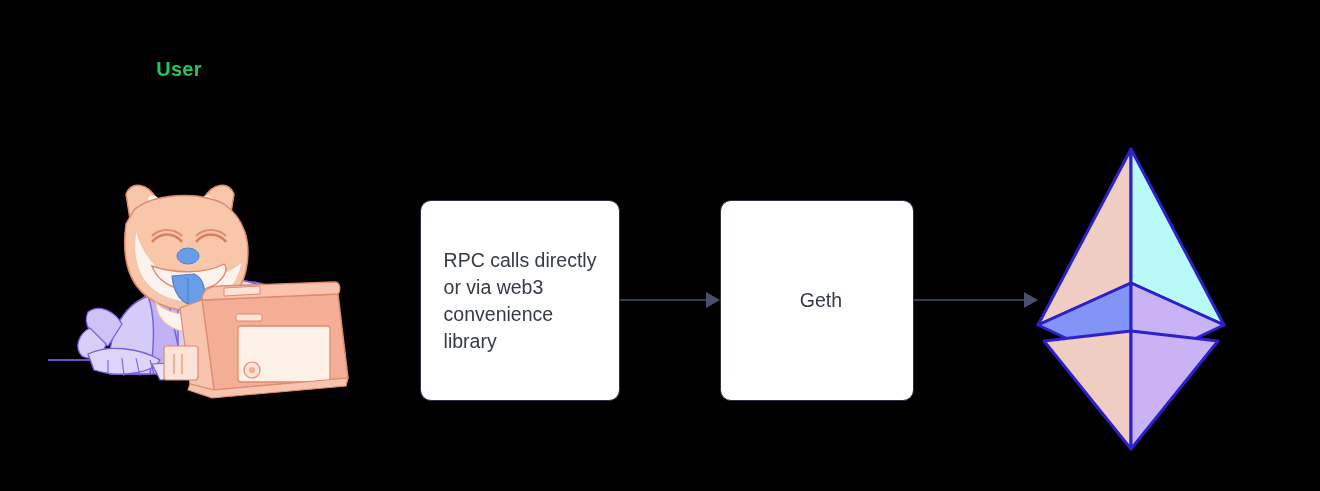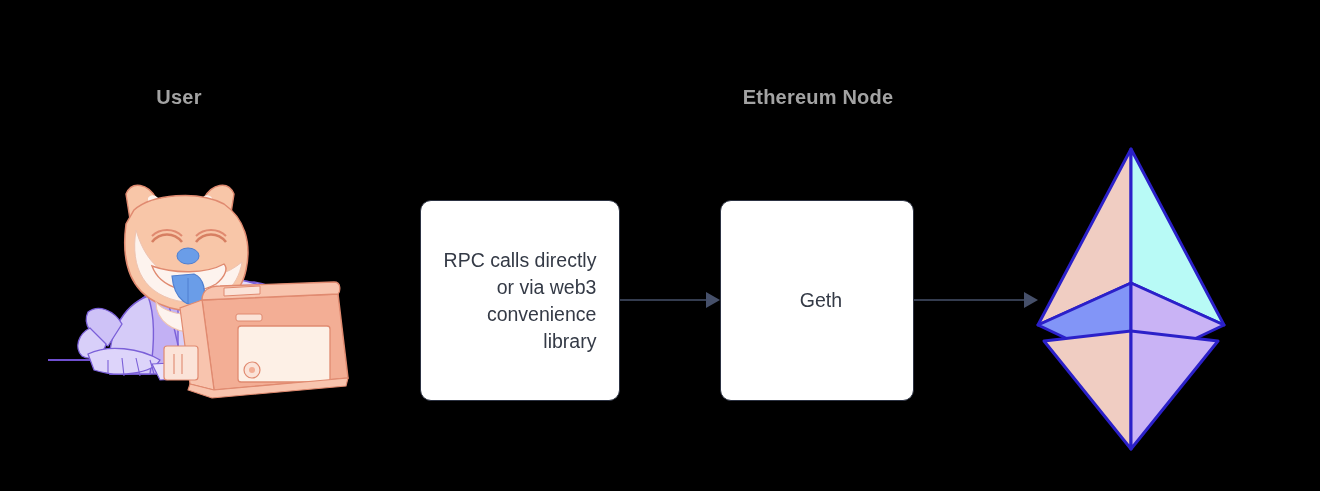--- a/index.html
+++ b/index.html
@@ -18,37 +18,36 @@
     overflow: hidden;
   }
 
   
   .col-header {
     position: absolute;
     font-family: "Liberation Sans", sans-serif;
     font-weight: bold;
     font-size: 20px;
     letter-spacing: 0.2px;
-    color: #a3a3a3;
+    color: #22c55e;
     white-space: nowrap;
     transform: translateX(-50%);
-    margin-top: 28px;
   }
 
   
   .process-box {
     position: absolute;
     background: #ffffff;
     border: 1.3px solid #2c3242;
     border-radius: 11px;
     box-sizing: border-box;
     display: flex;
     align-items: center;
     justify-content: center;
-    text-align: right;
+    text-align: left;
   }
   .process-label {
     font-family: "Liberation Sans", sans-serif;
     font-size: 19.5px;
     line-height: 27px;
     color: #343a46;
     padding: 0 12px;
     white-space: pre-line;
   }
 
@@ -69,21 +68,20 @@
   }
 </style>
 </head>
 <body>
 
 <div id="stage">
 
   <div class="col-header" style="left:179px; top:58px;">User</div>
 
 
-  <div class="col-header" style="left:818px; top:58px;">Ethereum Node</div>
 
 
   <svg class="mascot" style="left:48px; top:178px;" width="320" height="228" viewBox="0 0 320 228">
 
     <line x1="0" y1="182" x2="120" y2="182" stroke="#6f4fcf" stroke-width="2"></line>
 
     <g>
 
       <path d="M62 196 C58 150 86 112 132 106 L206 104 C252 112 276 150 272 196 Z" fill="#c2b0f4" stroke="#7a5fd8" stroke-width="1.6"></path>
 

